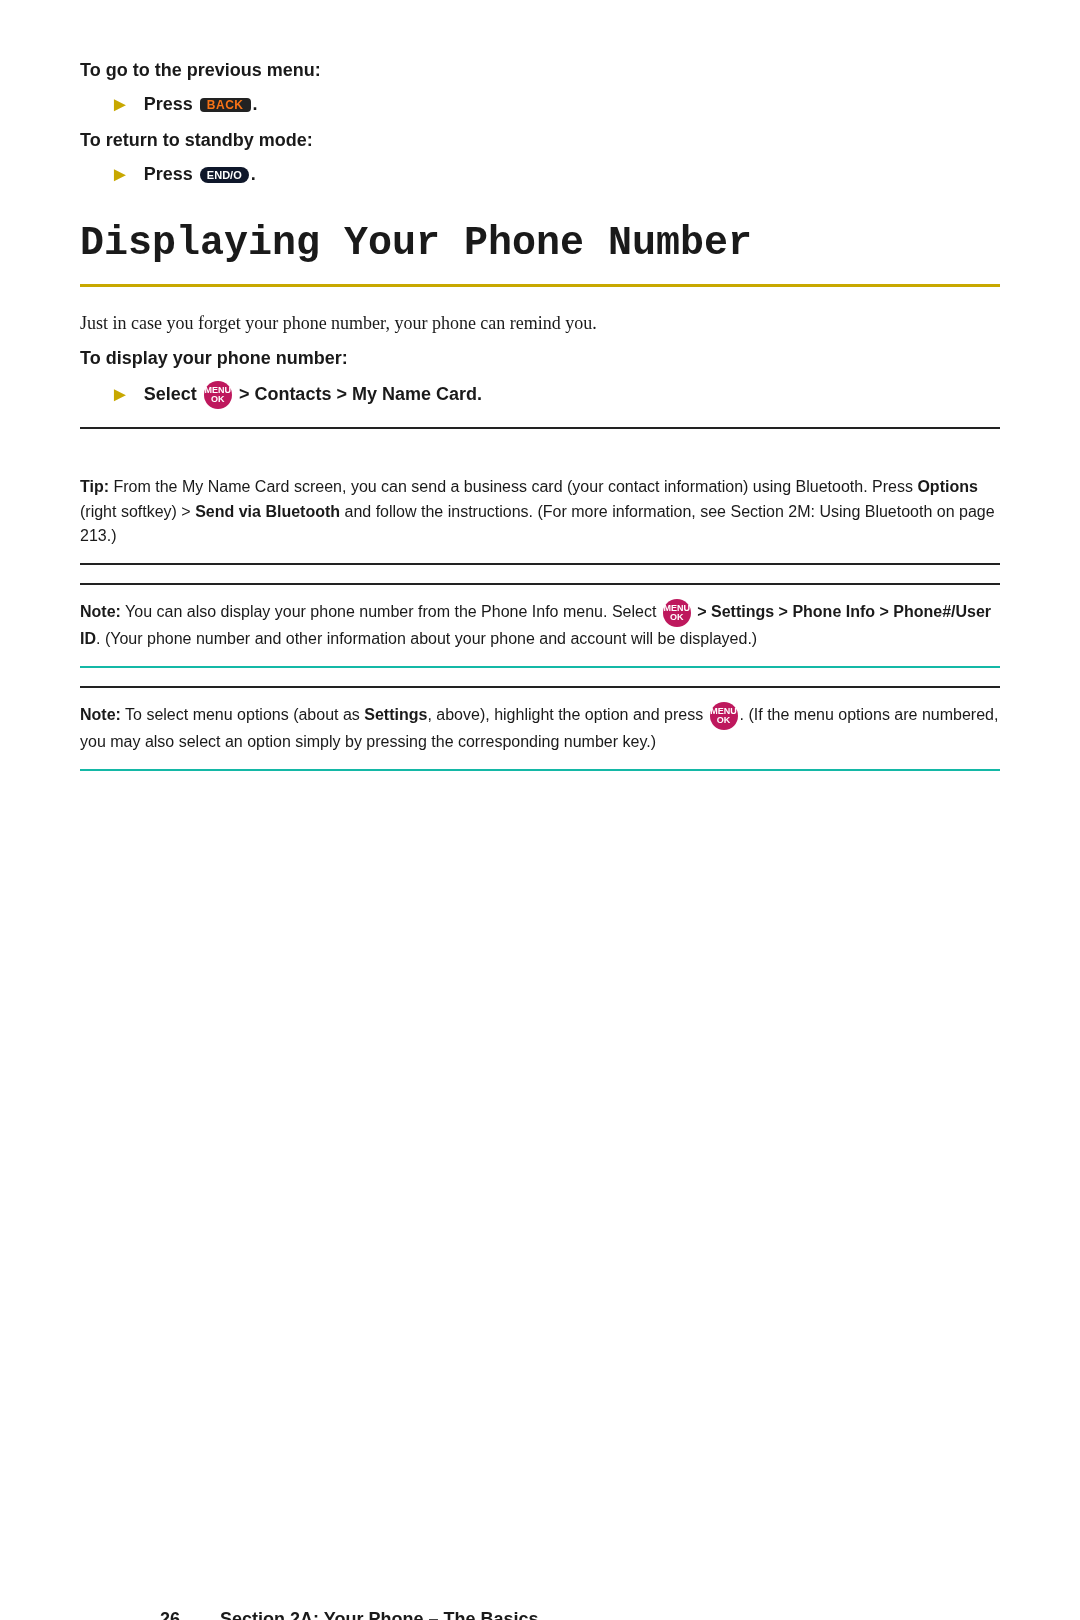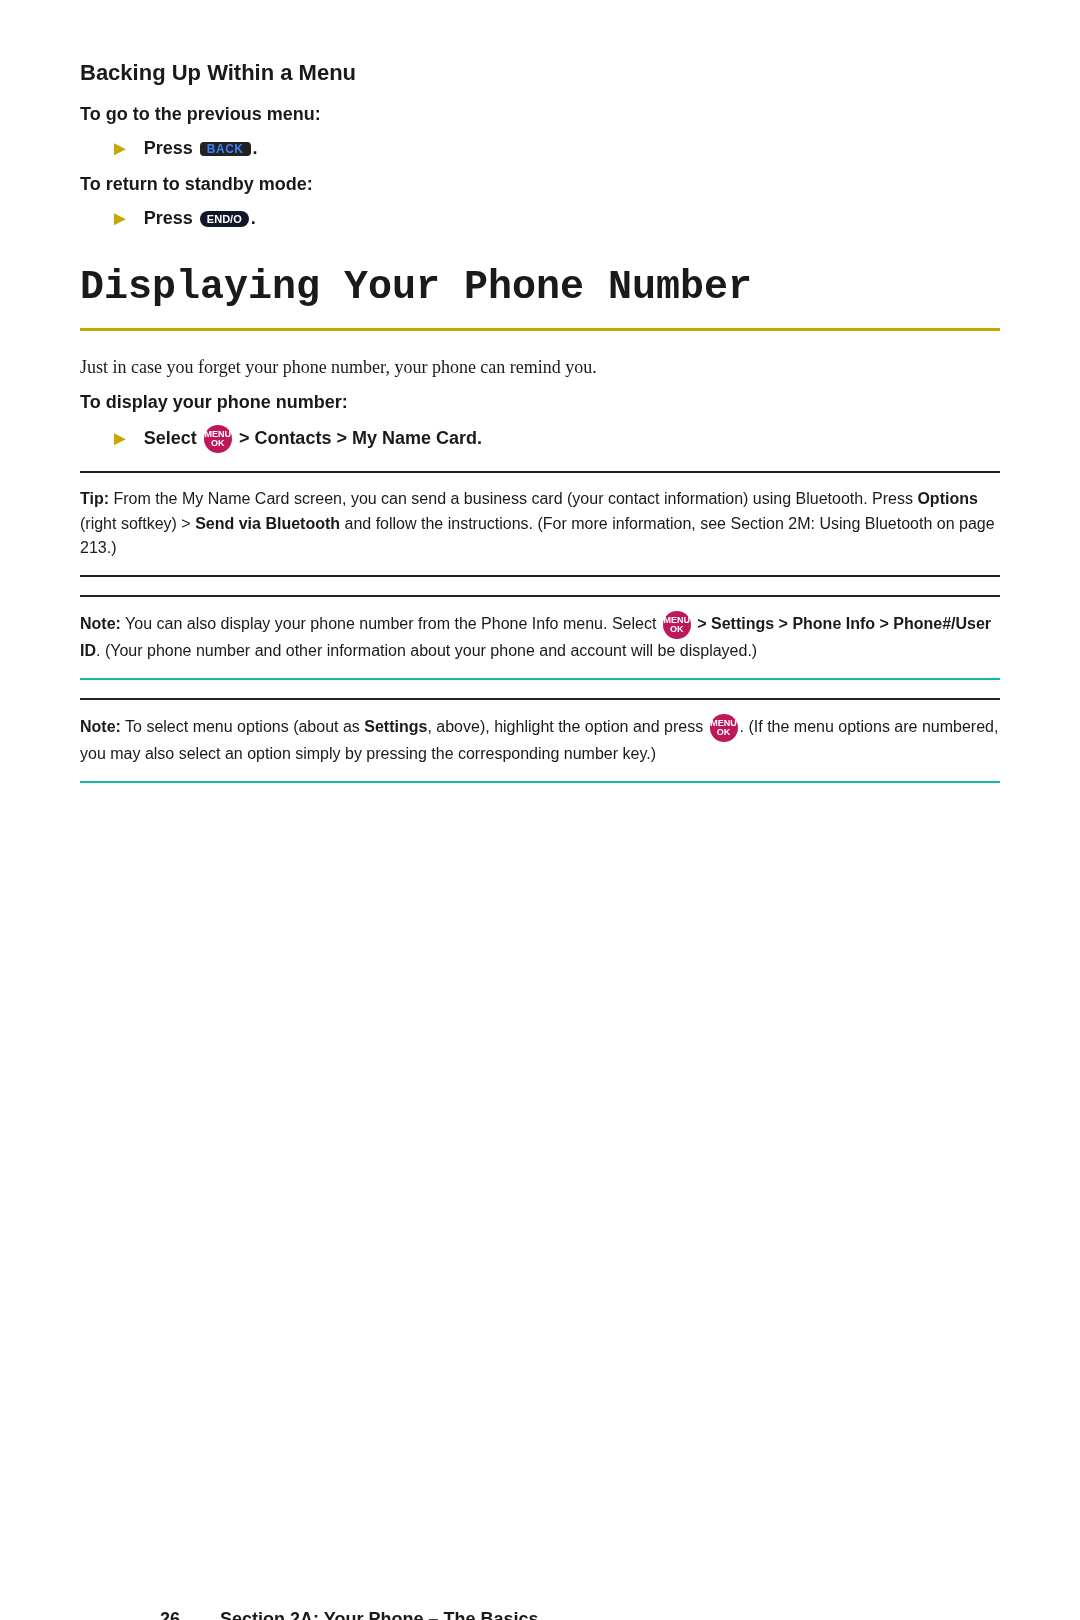--- a/index.html
+++ b/index.html
@@ -47,21 +47,21 @@
 
     .press-text {
       font-size: 18px;
       font-family: Arial, sans-serif;
       font-weight: bold;
     }
 
     .key-badge {
       display: inline-block;
       background: #222;
-      color: #3b82f6;
+      color: #f97316;
       font-size: 12px;
       font-weight: bold;
       padding: 0 7px;
       border-radius: 4px;
       font-family: Arial, sans-serif;
       vertical-align: middle;
       margin: 0 2px;
       letter-spacing: 0.5px;
     }
 
@@ -117,20 +117,21 @@
       border-top: 2px solid #222;
       border-bottom: 2px solid #14b8a6;
       padding: 14px 0 14px 0;
       margin-bottom: 18px;
     }
 
     .tip-text {
       font-size: 16px;
       font-family: Arial, sans-serif;
       line-height: 1.55;
+      margin-top: 32px;
     }
 
     .note-text {
       font-size: 16px;
       font-family: Arial, sans-serif;
       line-height: 1.55;
     }
 
     .bold {
       font-weight: bold;
@@ -183,21 +184,20 @@
       vertical-align: middle;
       margin: 0 2px;
     }
   </style>
 </head>
 <body>
 
 <div class="page-wrapper">
 
   <div>
-    <div class="section-heading">Backing Up Within a Menu</div>
 
     <div class="instruction-label">To go to the previous menu:</div>
 
     <div class="bullet-row">
       <span class="arrow-bullet">►</span>
       <span class="press-text">
         <span>Press</span>
         <span class="key-badge">BACK</span>.
       </span>
     </div>

